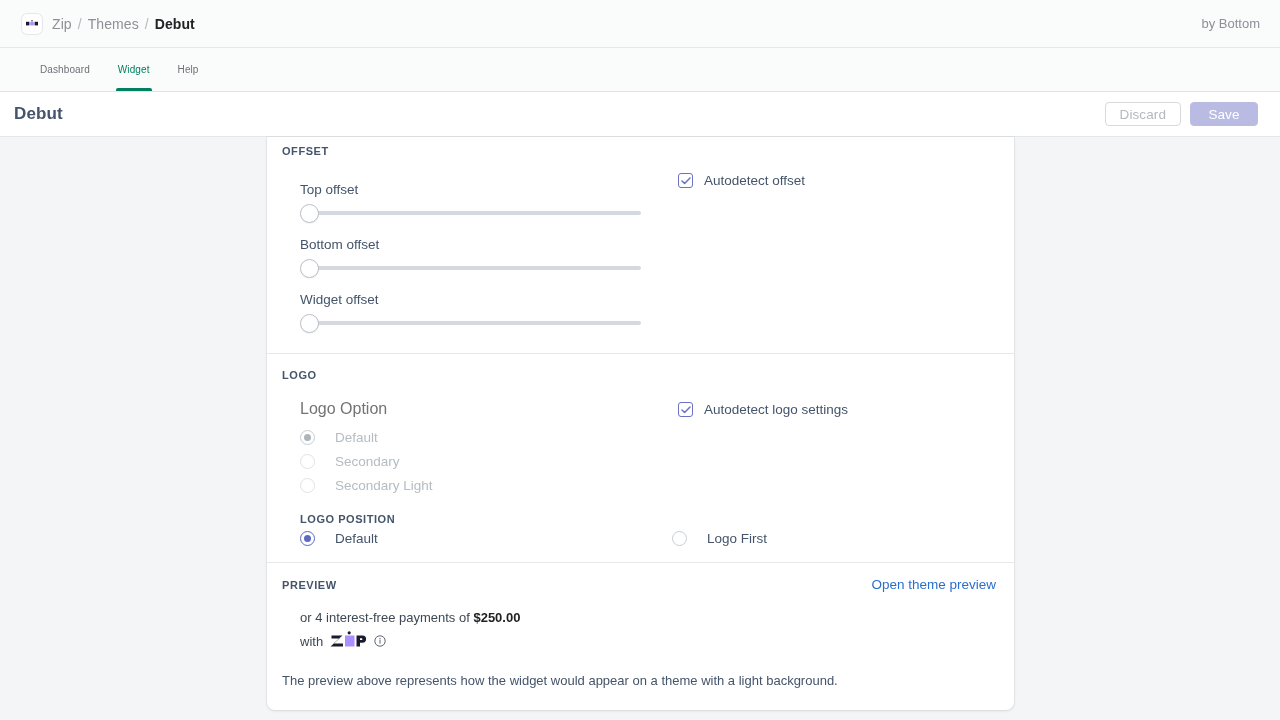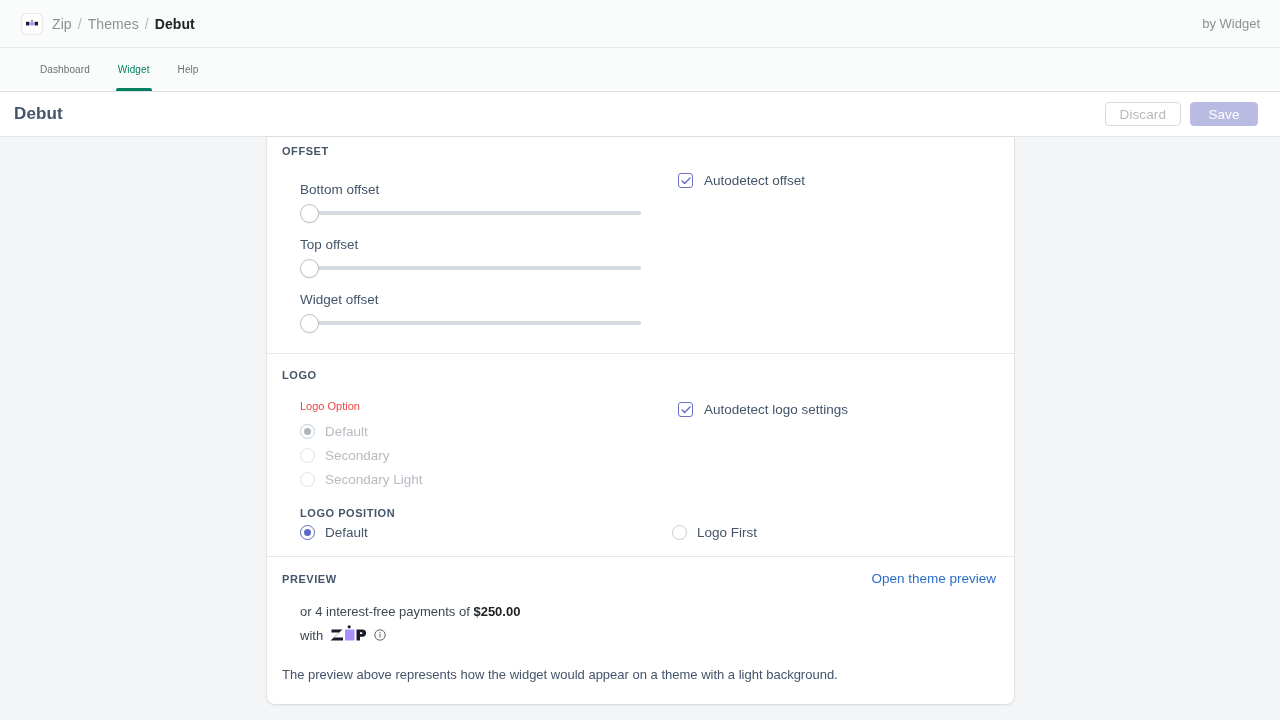--- a/index.html
+++ b/index.html
@@ -114,38 +114,38 @@
   .checkbox {
     width: 15px; height: 15px; border-radius: 3px;
     border: 1.5px solid #6c71c4; background: #ffffff;
     display: flex; align-items: center; justify-content: center;
     flex: none; cursor: pointer;
   }
   .checkbox svg { display: block; }
   .check-label { font-size: 13.5px; color: #44546a; }
 
   
-  .radio-row { display: flex; align-items: center; gap: 10px; margin-top: 9px; }
+  .radio-row { display: flex; align-items: center; gap: 20px; margin-top: 9px; }
   .radio {
     width: 15px; height: 15px; border-radius: 50%;
     border: 1.5px solid #c9ced3; background: #ffffff;
     display: flex; align-items: center; justify-content: center;
     flex: none; cursor: pointer;
   }
   .radio.checked { border-color: #5c6ac4; }
   .radio.checked .dot {
     width: 7px; height: 7px; border-radius: 50%; background: #5c6ac4;
   }
   .radio.disabled { border-color: #dfe3e8; }
   .radio.disabled.checked { border-color: #c4cdd5; }
   .radio.disabled.checked .dot { background: #aeb4b9; }
   .radio-label { font-size: 13.5px; color: #44546a; }
   .radio-label.disabled { color: #b5bcc2; }
 
-  .field-title { font-size: 11px; color: #ef4444; margin-bottom: 12px; }
+  .field-title { font-size: 16px; color: #737373; margin-bottom: 12px; }
   .sublabel {
     font-size: 11px; font-weight: 700; letter-spacing: .55px;
     color: #44546a; text-transform: uppercase; margin-top: 20px;
   }
 
   
   .preview-head { display: flex; align-items: center; }
   .link { font-size: 13.5px; color: #2c6ecb; cursor: pointer; margin-left: auto; }
   .preview-body { padding: 18px 0 0 18px; }
   .pv-line1 { font-size: 13px; color: #3d4852; }
@@ -169,21 +169,21 @@
   </div>
 
   <div class="crumbs">
     <span class="crumb">Zip</span>
     <span class="crumb-sep">/</span>
     <span class="crumb">Themes</span>
     <span class="crumb-sep">/</span>
     <span class="crumb current">Debut</span>
   </div>
 
-  <div class="byline">by Widget</div>
+  <div class="byline">by Bottom</div>
 </div>
 
 <div class="navbar">
   <div class="tab">Dashboard</div>
   <div class="tab active">Widget</div>
   <div class="tab">Help</div>
 </div>
 
 <div class="pagehead">
   <div class="page-title">Debut</div>
@@ -196,29 +196,29 @@
 <div class="body-area">
   <div class="card">
 
     <div class="section">
       <div class="section-inner" style="padding-top:8px;">
         <div class="section-label">OFFSET</div>
         <div class="grid2" style="margin-top:14px;">
           <div class="col-left">
 
             <div class="slider-row">
-              <div class="slider-label">Bottom offset</div>
+              <div class="slider-label">Top offset</div>
               <div class="slider">
                 <div class="slider-track"></div>
                 <div class="slider-thumb"></div>
               </div>
             </div>
 
             <div class="slider-row">
-              <div class="slider-label">Top offset</div>
+              <div class="slider-label">Bottom offset</div>
               <div class="slider">
                 <div class="slider-track"></div>
                 <div class="slider-thumb"></div>
               </div>
             </div>
 
 
             <div class="slider-row">
               <div class="slider-label">Widget offset</div>
               <div class="slider">

